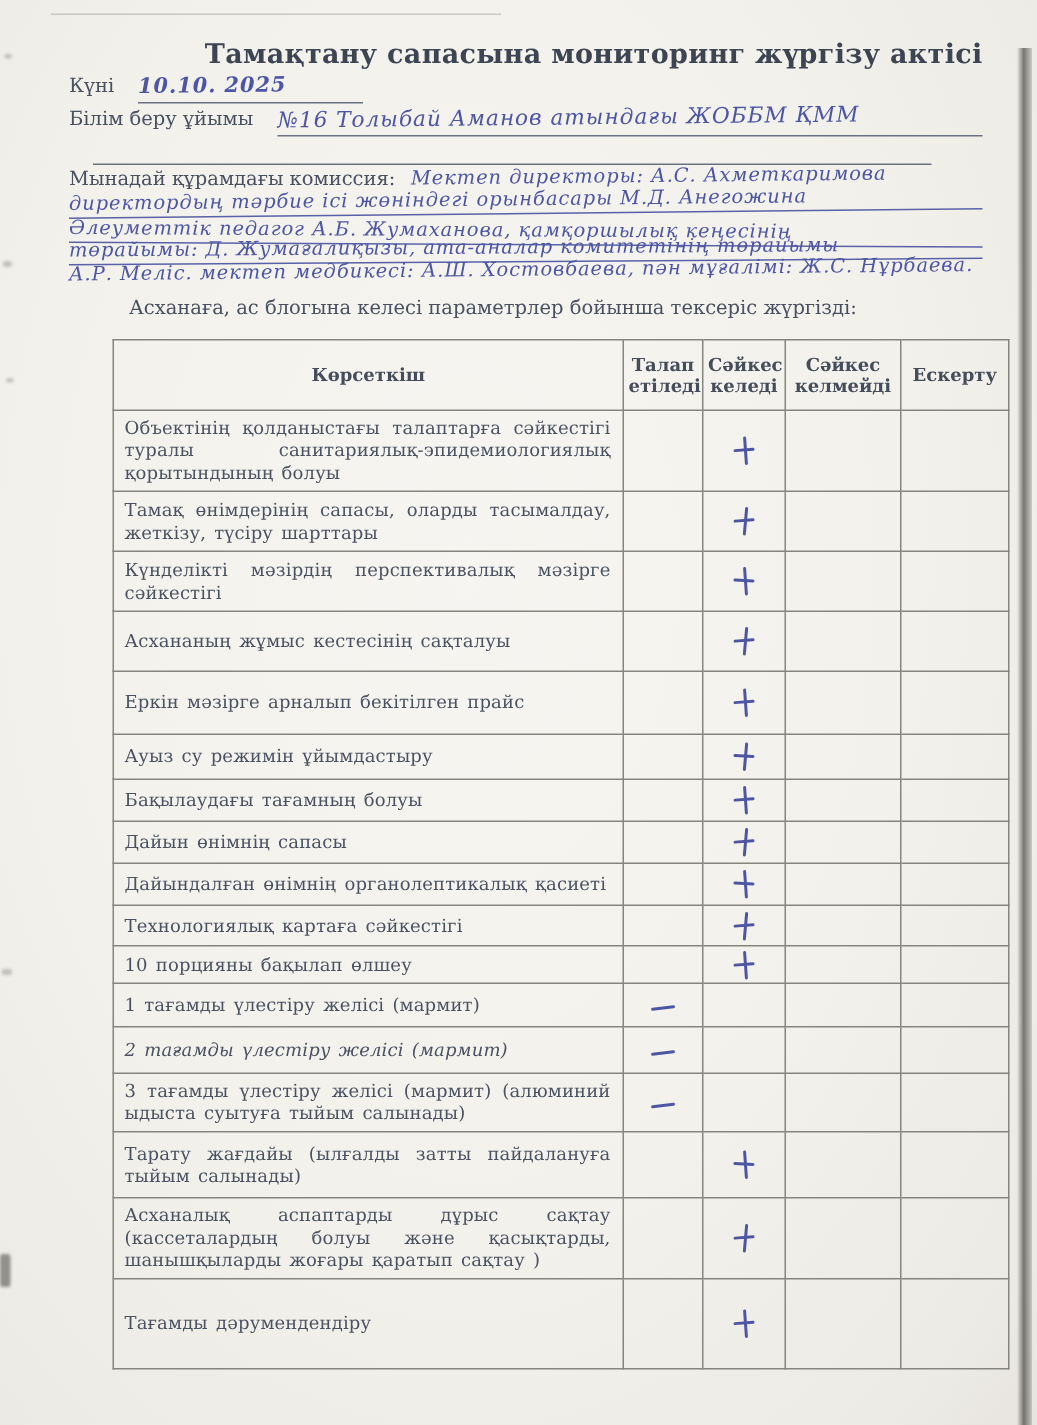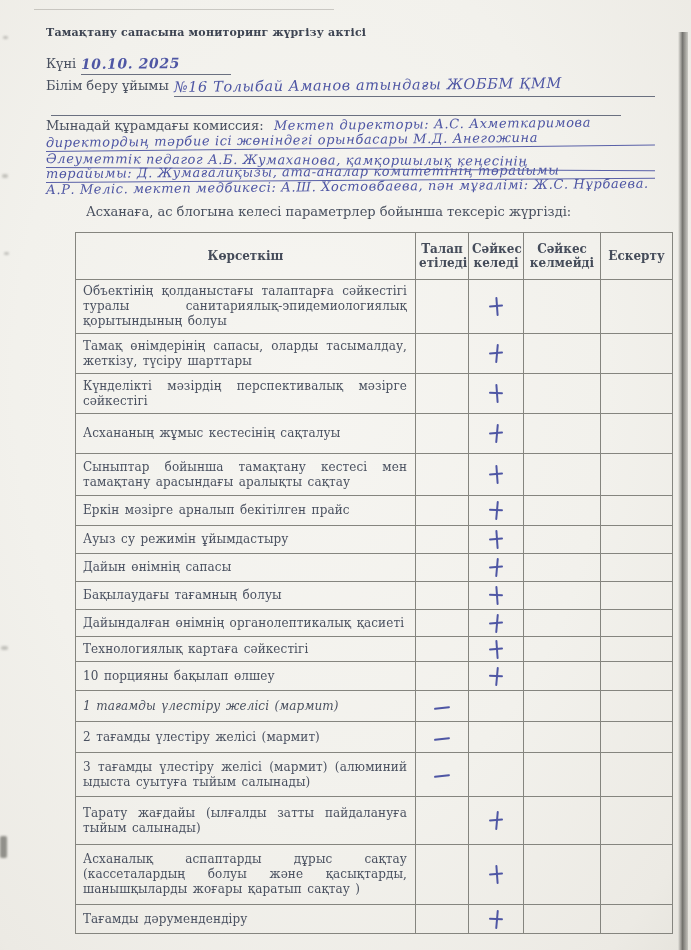--- a/index.html
+++ b/index.html
@@ -26,26 +26,26 @@
   }
   .smudge{position:absolute;background:rgba(110,110,104,0.35);filter:blur(1px);border-radius:2px;}
   .smudge.s1{left:2px;top:174px;width:6px;height:4px;}
   .smudge.s2{left:4px;top:252px;width:5px;height:3px;}
   .smudge.s3{left:1px;top:646px;width:7px;height:4px;}
   .smudge.s4{left:0px;top:836px;width:7px;height:22px;background:rgba(70,69,64,0.55);}
   .smudge.s5{left:3px;top:36px;width:5px;height:3px;}
 
   .content{position:relative;padding:26px 36px 0 46px;}
   .title{
-    text-align:left;font-weight:bold;font-size:11px;color:#3d4452;
-    letter-spacing:0.2px;margin-bottom:17px;
+    text-align:right;font-weight:bold;font-size:18px;color:#3d4452;
+    letter-spacing:0.2px;margin-bottom:3px;
   }
   .field-line{display:flex;font-size:13px;line-height:1.25;}
   .field-line .label{white-space:nowrap;color:#49505f;}
-  .fill{flex:1;border-bottom:1px solid #6a7080;min-height:15px;margin-left:5px;}
+  .fill{flex:1;border-bottom:1px solid #6a7080;min-height:15px;margin-left:16px;}
   .fill.short{flex:0 0 150px;}
   .hw{
     font-family:"DejaVu Serif","Liberation Serif",serif;
     font-style:italic;color:#4e56a4;letter-spacing:0.6px;
     transform:rotate(-0.6deg);transform-origin:left bottom;display:inline-block;
   }
   .date-row{margin-bottom:3px;}
   .date-row .hw{font-size:14px;font-weight:bold;}
   .org-row{margin-bottom:2px;}
   .org-row .hw{font-size:14.5px;}
@@ -200,49 +200,42 @@
             <td class="c-mark"></td>
           </tr>
           <tr>
             <td class="c-ind">Асхананың жұмыс кестесінің сақталуы</td>
             <td class="c-mark"></td>
             <td class="c-mark"><span class="mark plus"></span></td>
             <td class="c-mark"></td>
             <td class="c-mark"></td>
           </tr>
           <tr>
-            <td class="c-ind">Сыныптар бойынша тамақтану кестесі мен тамақтану арасындағы аралықты сақтау</td>
-            <td class="c-mark"></td>
-            <td class="c-mark"><span class="mark plus"></span></td>
-            <td class="c-mark"></td>
-            <td class="c-mark"></td>
-          </tr>
-          <tr>
             <td class="c-ind">Еркін мәзірге арналып бекітілген прайс</td>
             <td class="c-mark"></td>
             <td class="c-mark"><span class="mark plus"></span></td>
             <td class="c-mark"></td>
             <td class="c-mark"></td>
           </tr>
           <tr>
             <td class="c-ind">Ауыз су режимін ұйымдастыру</td>
             <td class="c-mark"></td>
             <td class="c-mark"><span class="mark plus"></span></td>
             <td class="c-mark"></td>
             <td class="c-mark"></td>
           </tr>
           <tr>
+            <td class="c-ind">Бақылаудағы тағамның болуы</td>
+            <td class="c-mark"></td>
+            <td class="c-mark"><span class="mark plus"></span></td>
+            <td class="c-mark"></td>
+            <td class="c-mark"></td>
+          </tr>
+          <tr>
             <td class="c-ind">Дайын өнімнің сапасы</td>
-            <td class="c-mark"></td>
-            <td class="c-mark"><span class="mark plus"></span></td>
-            <td class="c-mark"></td>
-            <td class="c-mark"></td>
-          </tr>
-          <tr>
-            <td class="c-ind">Бақылаудағы тағамның болуы</td>
             <td class="c-mark"></td>
             <td class="c-mark"><span class="mark plus"></span></td>
             <td class="c-mark"></td>
             <td class="c-mark"></td>
           </tr>
           <tr>
             <td class="c-ind">Дайындалған өнімнің органолептикалық қасиеті</td>
             <td class="c-mark"></td>
             <td class="c-mark"><span class="mark plus"></span></td>
             <td class="c-mark"></td>

